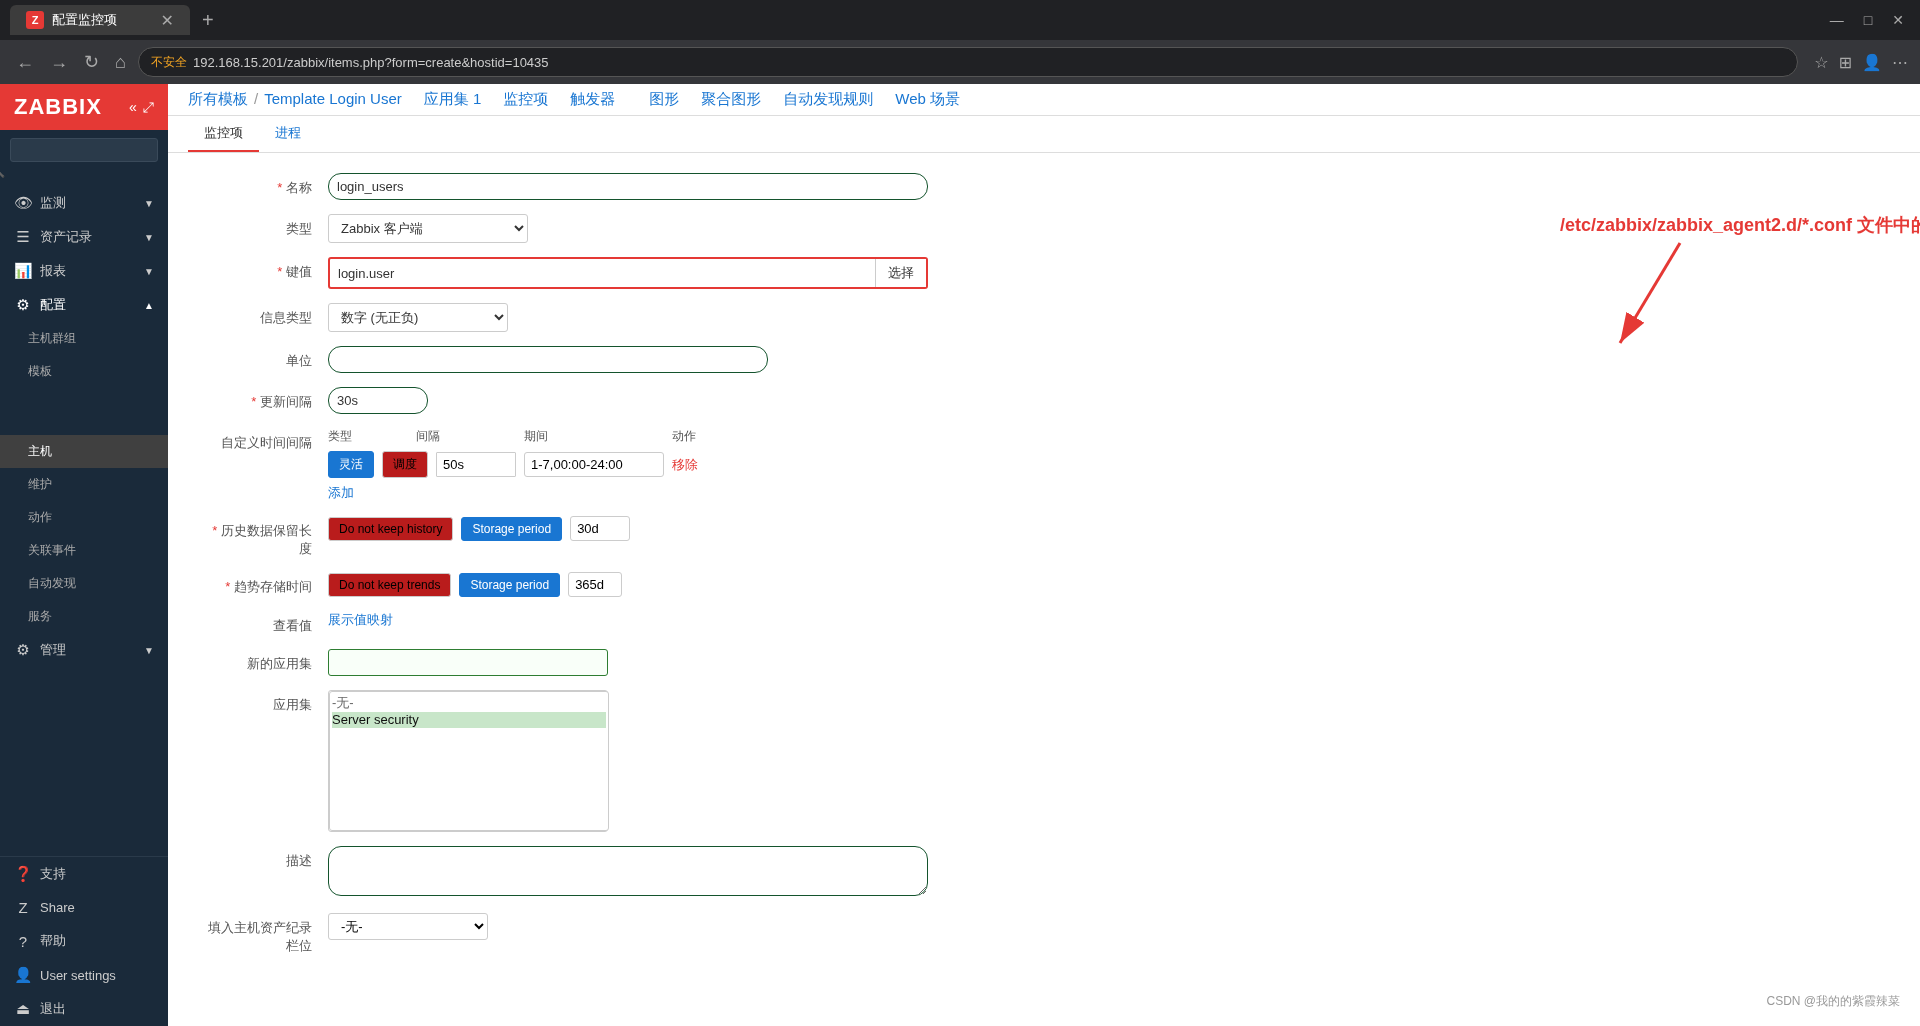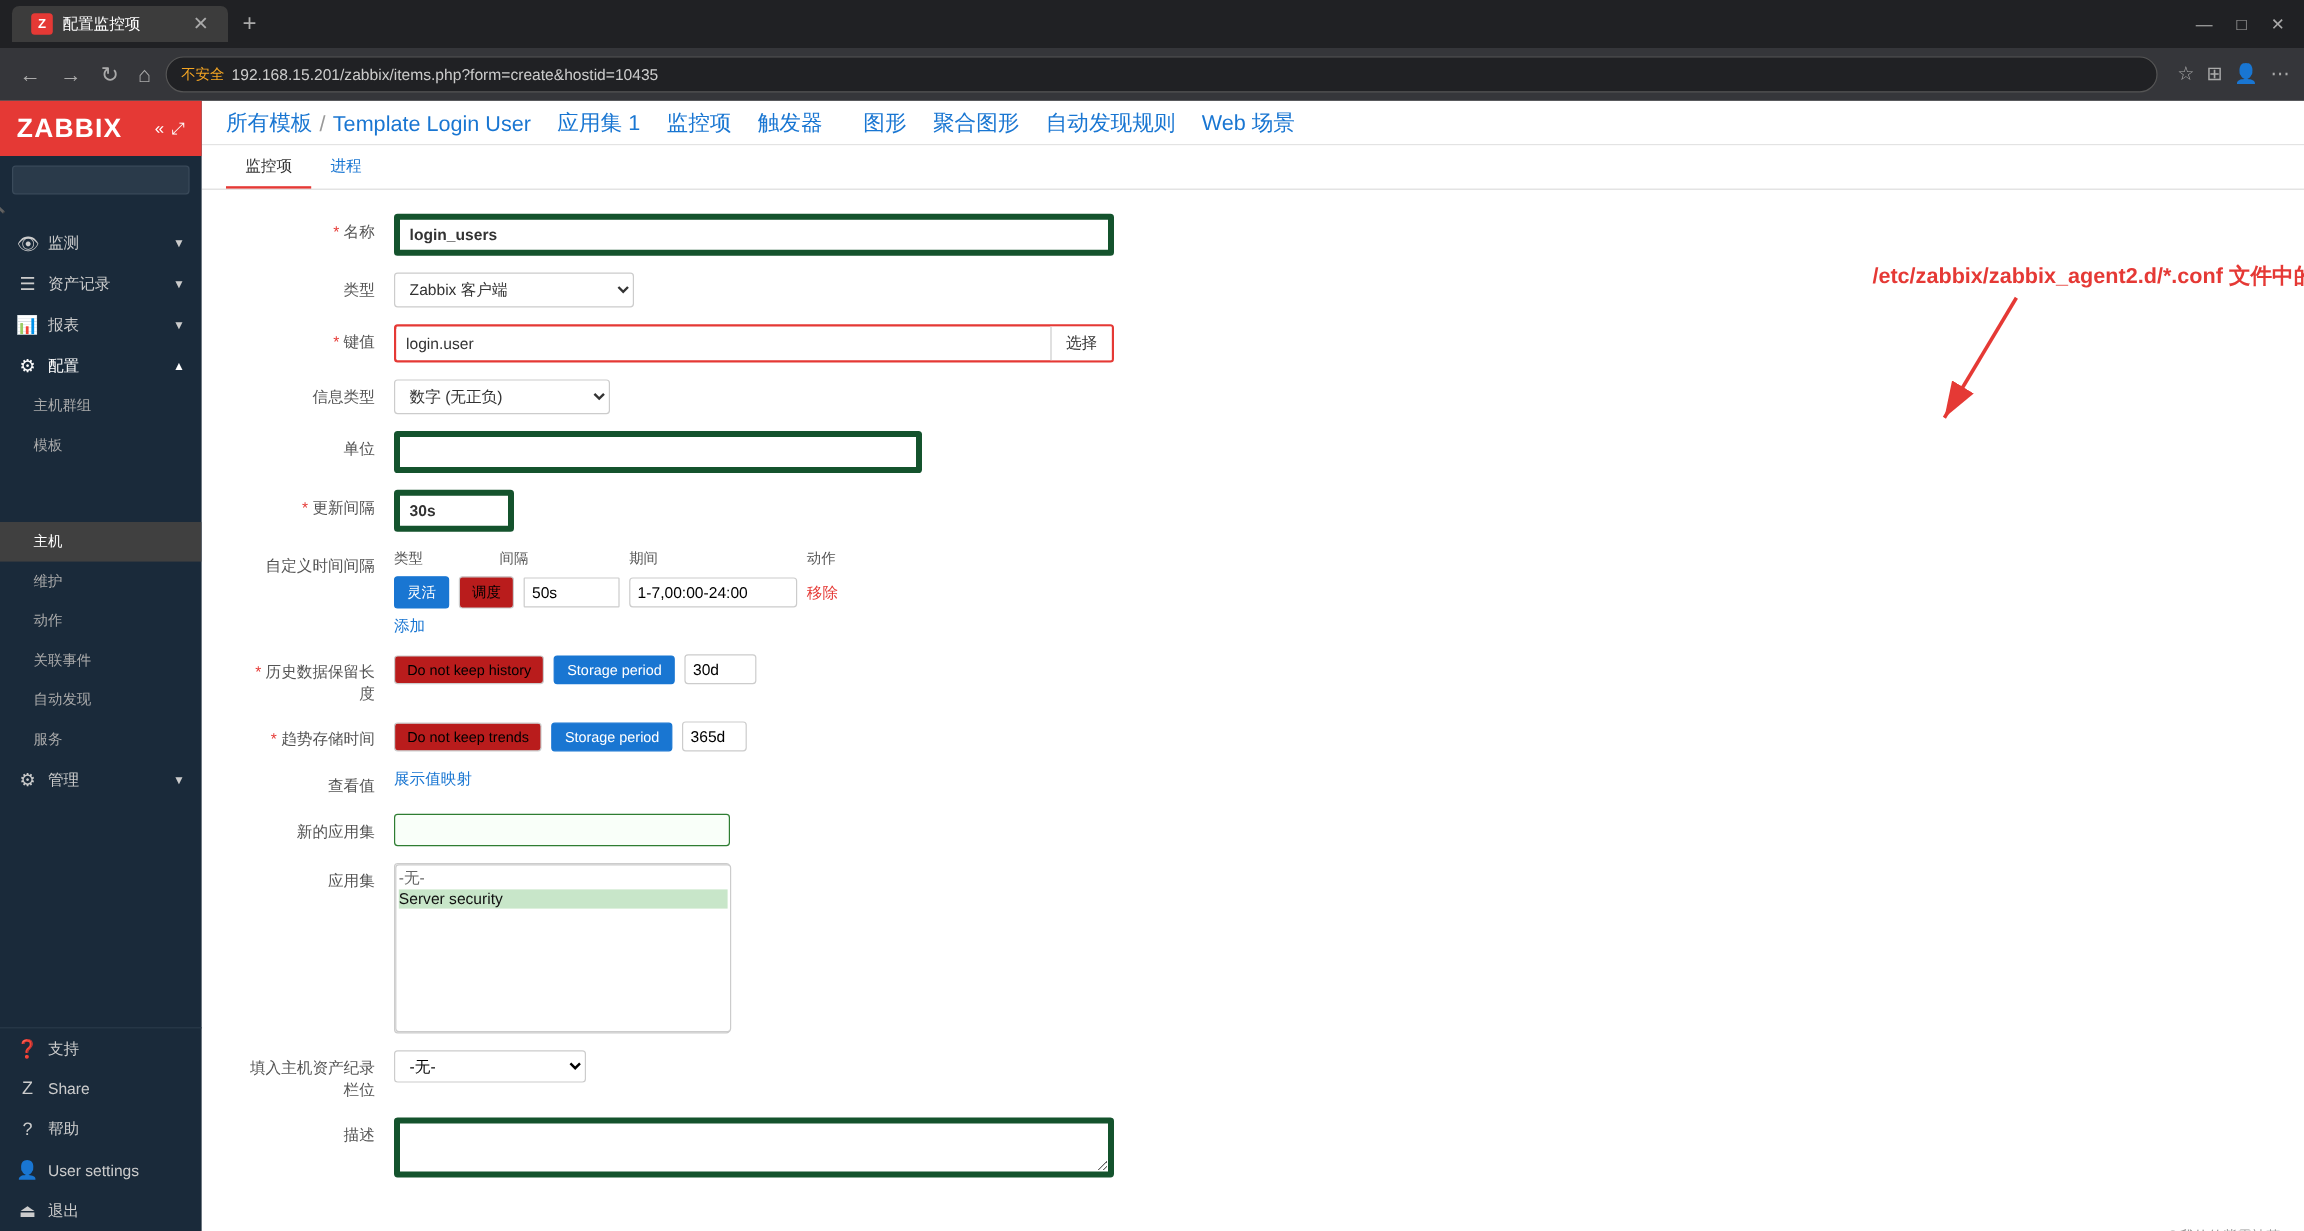--- a/index.html
+++ b/index.html
@@ -34,36 +34,36 @@
     .sidebar-item.sub { padding-left: 28px; font-size: 12px; color: #aaa; }
     .sidebar-item.sub:hover, .sidebar-item.sub.active { color: #fff; background: #2a3a5a; }
     .sidebar-icon { font-size: 15px; width: 18px; text-align: center; }
     .sidebar-arrow { margin-left: auto; font-size: 10px; }
     .sidebar-bottom { border-top: 1px solid #2a3a4a; }
 
     
     .main-content { flex: 1; background: #fff; overflow-y: auto; }
 
     
-    .top-nav { background: #fff; border-bottom: 1px solid #ddd; padding: 6px 20px; display: flex; align-items: flex-end; gap: 6px; font-size: 18px; }
+    .top-nav { background: #fff; border-bottom: 1px solid #ddd; padding: 6px 20px; display: flex; align-items: flex-start; gap: 6px; font-size: 15px; }
     .breadcrumb-link { color: #1976d2; text-decoration: none; cursor: pointer; }
     .breadcrumb-sep { color: #999; }
 
     
     .tab-bar { display: flex; border-bottom: 1px solid #ddd; padding: 0 20px; background: #fff; }
     .tab-item { padding: 8px 16px; font-size: 13px; cursor: pointer; color: #1976d2; border-bottom: 2px solid transparent; }
     .tab-item.active { color: #333; border-bottom: 2px solid #e53935; }
 
     
     .form-container { padding: 20px 40px; }
     .form-row { display: flex; align-items: flex-start; margin-bottom: 14px; }
     .form-label { width: 120px; text-align: right; padding-right: 16px; padding-top: 6px; font-size: 13px; color: #555; flex-shrink: 0; }
     .form-label.required::before { content: "* "; color: #e53935; }
     .form-control { flex: 1; max-width: 600px; }
-    .form-input { width: 100%; border: 5px solid #14532d; border-radius: 3px; padding: 5px 8px; font-size: 13px; color: #333; font-weight: bold; }
+    .form-input { width: 100%; border: 1px solid #14532d; border-radius: 13px; padding: 5px 8px; font-size: 13px; color: #333; }
     .form-select { width: 100%; border: 1px solid #ccc; border-radius: 3px; padding: 5px 8px; font-size: 13px; background: #fff; color: #333; }
     .key-row { display: flex; align-items: center; gap: 0; max-width: 600px; border: 2px solid #e53935; border-radius: 3px; }
     .key-input { flex: 1; border: none; padding: 5px 8px; font-size: 13px; color: #333; outline: none; }
     .key-btn { background: #fff; border: none; border-left: 1px solid #ccc; padding: 5px 12px; font-size: 13px; color: #333; cursor: pointer; white-space: nowrap; }
     .btn-toggle { padding: 4px 10px; font-size: 12px; border: 1px solid #ccc; cursor: pointer; border-radius: 3px; background: #b91c1c; }
     .btn-toggle.active { background: #1976d2; color: #fff; border-color: #1976d2; }
     .btn-blue { background: #1976d2; color: #fff; border: 1px solid #1565c0; }
     .period-input { width: 60px; border: 1px solid #ccc; border-radius: 1px; padding: 4px 6px; font-size: 13px; }
     .period-input-long { width: 120px; border: 1px solid #ccc; border-radius: 3px; padding: 4px 6px; font-size: 13px; }
     .link-btn { color: #1976d2; background: none; border: none; cursor: pointer; font-size: 13px; padding: 0; }
@@ -346,32 +346,32 @@
           <div class="application-list" style="width:280px;">
             <select multiple="" style="width:280px;height:140px;border:1px solid #ccc;border-radius:3px;padding:2px;font-size:13px;">
               <option style="color:#666;">-无-</option>
               <option style="background:#c8e6c9;" selected="">Server security</option>
             </select>
           </div>
         </div>
       </div>
 
       <div class="form-row">
+        <div class="form-label">描述</div>
+        <div class="form-control">
+          <textarea class="form-input" style="height: 50px; resize: vertical;"></textarea>
+        </div>
+      </div>
+
+      <div class="form-row">
         <div class="form-label">填入主机资产纪录栏位</div>
         <div class="form-control">
           <select class="select-dropdown" style="width:160px;">
             <option>-无-</option>
           </select>
-        </div>
-      </div>
-
-      <div class="form-row">
-        <div class="form-label">描述</div>
-        <div class="form-control">
-          <textarea class="form-input" style="height: 50px; resize: vertical;"></textarea>
         </div>
       </div>
 
       <div style="position:absolute; top:60px; right:160px; pointer-events:none;">
         <svg width="200" height="220">
           <defs>
             <marker id="arrowhead" markerWidth="10" markerHeight="7" refX="10" refY="3.5" orient="auto">
               <polygon points="0 0, 10 3.5, 0 7" fill="#e53935"></polygon>
             </marker>
           </defs>

